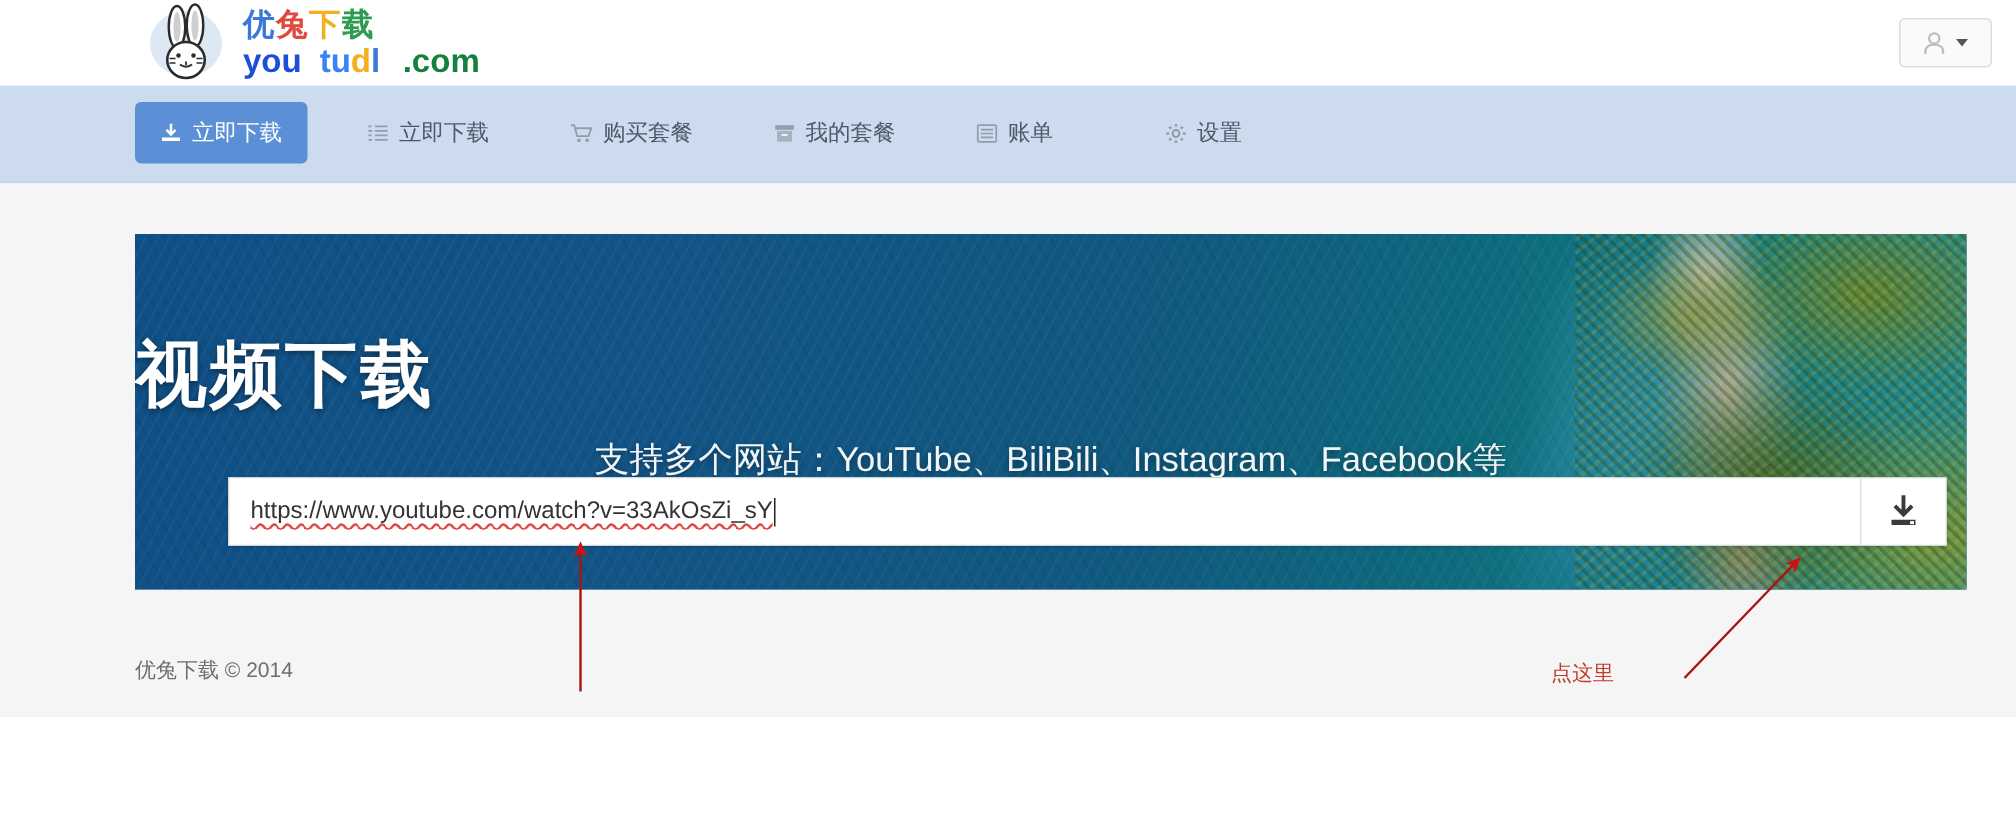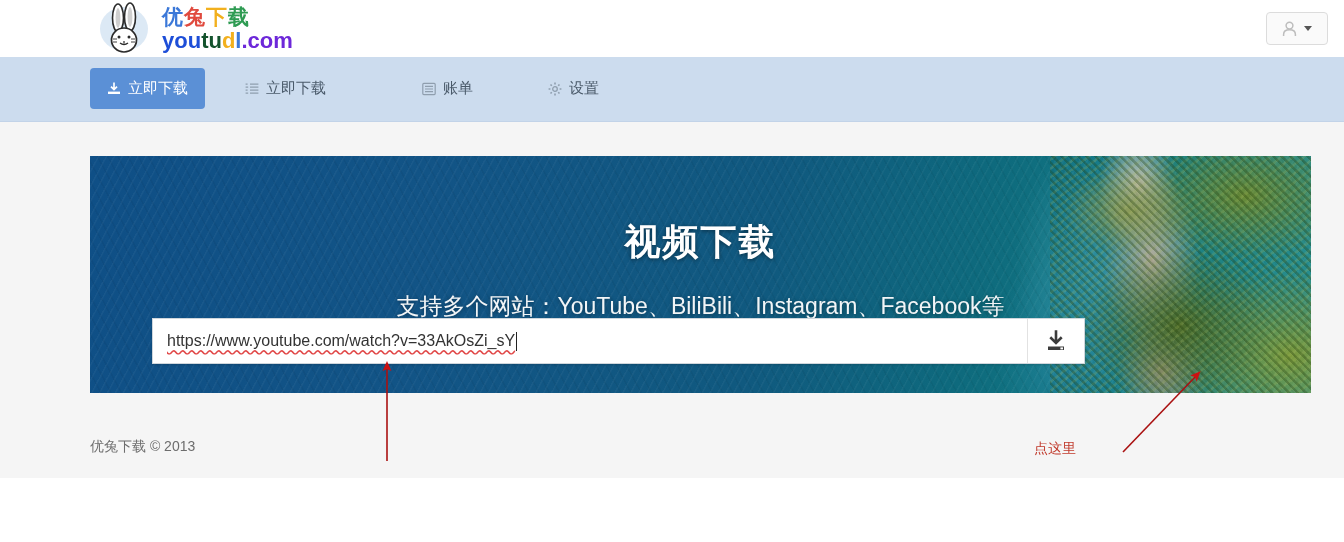--- a/index.html
+++ b/index.html
@@ -48,24 +48,24 @@
     margin-bottom: 3px;
   }
   .brand-cn span:nth-child(1) { color: #3b78d8; }
   .brand-cn span:nth-child(2) { color: #e04a3e; }
   .brand-cn span:nth-child(3) { color: #f2b01e; }
   .brand-cn span:nth-child(4) { color: #2e9b52; }
   .brand-en {
     font-size: 22px; font-weight: bold; letter-spacing: 0px;
   }
   .brand-en .c1 { color: #1d4ed8; }
-  .brand-en .c2 { color: #14532d; }
+  .brand-en .c2 { color: #3b82f6; margin-left: 12px; }
   .brand-en .c3 { color: #f2b01e; }
   .brand-en .c4 { color: #3b78d8; }
-  .brand-en .c5 { color: #6d28d9; }
+  .brand-en .c5 { color: #15803d; margin-left: 15px; }
 
   .user-menu {
     position: absolute; right: 16px; top: 12px;
     width: 62px; height: 33px;
     border: 1px solid #dcdcdc; border-radius: 4px;
     background: #fafafa;
     display: flex; align-items: center; justify-content: center; gap: 7px;
   }
   .user-menu .caret {
     width: 0; height: 0;
@@ -137,37 +137,37 @@
     position: absolute; left: 960px; top: 0; width: 261px; height: 237px;
     background-image:
       repeating-linear-gradient(45deg, rgba(30,60,10,0.30) 0px, rgba(30,60,10,0.30) 2px, rgba(0,0,0,0) 3px, rgba(0,0,0,0) 6px),
       repeating-linear-gradient(-38deg, rgba(160,180,90,0.22) 0px, rgba(160,180,90,0.22) 2px, rgba(0,0,0,0) 3px, rgba(0,0,0,0) 7px);
   }
   .hero-content {
     position: absolute; left: 0; top: 0; width: 1221px; height: 237px;
   }
   .hero-title {
     position: absolute; left: 0; top: 62px; width: 1221px;
-    text-align: center;
+    text-align: left;
     color: #ffffff;
-    font-size: 36px; font-weight: bold;
+    font-size: 48px; font-weight: bold;
     letter-spacing: 2px;
     text-shadow: 0 1px 4px rgba(0,0,0,0.45);
   }
   .hero-sub {
     position: absolute; left: 0; top: 123px; width: 1221px;
     text-align: center;
     color: #f2f5f7;
     font-size: 23px;
     text-shadow: 0 1px 4px rgba(0,0,0,0.4);
     margin-top: 12px;
   }
   .url-form {
     position: absolute; left: 62px; top: 162px;
-    width: 933px; height: 46px;
+    width: 1146px; height: 46px;
     display: flex;
     background: #ffffff;
     border: 1px solid #cfd6dc;
     box-shadow: 0 1px 2px rgba(0,0,0,0.15);
     text-align: right;
   }
   .url-input {
     flex: 1;
     display: flex; align-items: center;
     padding: 0 14px;
@@ -279,22 +279,42 @@
         <span class="ico">
           <svg width="14" height="14" viewBox="0 0 14 14">
             <path d="M0.6 2.2 h2 M0.6 5.2 h2.6 M0.6 8.2 h2 M0.6 11.2 h2.6" stroke="#7b8a99" stroke-width="1.2"></path>
             <path d="M5 2.2 h8.4 M5 5.2 h8.4 M5 8.2 h8.4 M5 11.2 h8.4" stroke="#7b8a99" stroke-width="1.2"></path>
           </svg>
         </span>
         <span>立即下载</span>
       </div>
       <div class="nav-gap"></div>
 
-      <div class="nav-gap"></div>
-
+      <div class="nav-item">
+        <span class="ico">
+          <svg width="15" height="14" viewBox="0 0 15 14">
+            <path d="M0.6 1.5 h2.2 l2 7.2 h7.6 l1.8 -5.2 H4" stroke="#7b8a99" stroke-width="1.2" fill="none"></path>
+            <circle cx="6" cy="11.6" r="1.2" fill="#7b8a99"></circle>
+            <circle cx="11.4" cy="11.6" r="1.2" fill="#7b8a99"></circle>
+          </svg>
+        </span>
+        <span>购买套餐</span>
+      </div>
+      <div class="nav-gap"></div>
+
+      <div class="nav-item">
+        <span class="ico">
+          <svg width="14" height="14" viewBox="0 0 14 14">
+            <rect x="0.8" y="1.5" width="12.4" height="3" fill="#7b8a99"></rect>
+            <rect x="2" y="5.2" width="10" height="7.3" fill="#9aa7b4"></rect>
+            <path d="M5 8 h4" stroke="#ffffff" stroke-width="1.2"></path>
+          </svg>
+        </span>
+        <span>我的套餐</span>
+      </div>
       <div class="nav-gap"></div>
 
       <div class="nav-item">
         <span class="ico">
           <svg width="14" height="14" viewBox="0 0 14 14">
             <rect x="0.8" y="1.4" width="12.4" height="11.2" rx="1" fill="none" stroke="#7b8a99" stroke-width="1.2"></rect>
             <path d="M3 4.4 h8 M3 7 h8 M3 9.6 h8" stroke="#7b8a99" stroke-width="1.1"></path>
           </svg>
         </span>
         <span>账单</span>
@@ -337,21 +357,21 @@
           <svg width="24" height="24" viewBox="0 0 24 24">
             <path d="M12 2.5 v9.5 M7.2 9.2 L12 14 l4.8 -4.8" stroke="#3b3b3b" stroke-width="2.6" fill="none" stroke-linecap="square"></path>
             <path d="M4 17.5 h16 v3.5 h-16 z" fill="#3b3b3b"></path>
             <rect x="16.4" y="18.4" width="2.6" height="2" fill="#ffffff"></rect>
           </svg>
         </div>
       </div>
     </div>
   </div>
 
-  <div class="footer-text">优兔下载 © 2013</div>
+  <div class="footer-text">优兔下载 © 2014</div>
 
   <div class="ann-layer">
     <svg width="1344" height="542" style="position:absolute;left:0;top:0;">
       <defs>
         <marker id="arrowhead" markerWidth="7" markerHeight="7" refX="3.2" refY="3.2" orient="auto">
           <path d="M0,0.4 L6.4,3.2 L0,6 L1.4,3.2 z" fill="#cc1111"></path>
         </marker>
       </defs>
       <line x1="387" y1="461" x2="387" y2="366" stroke="#aa1111" stroke-width="1.6" marker-end="url(#arrowhead)"></line>
       <line x1="1123" y1="452" x2="1197" y2="375" stroke="#aa1111" stroke-width="1.6" marker-end="url(#arrowhead)"></line>

